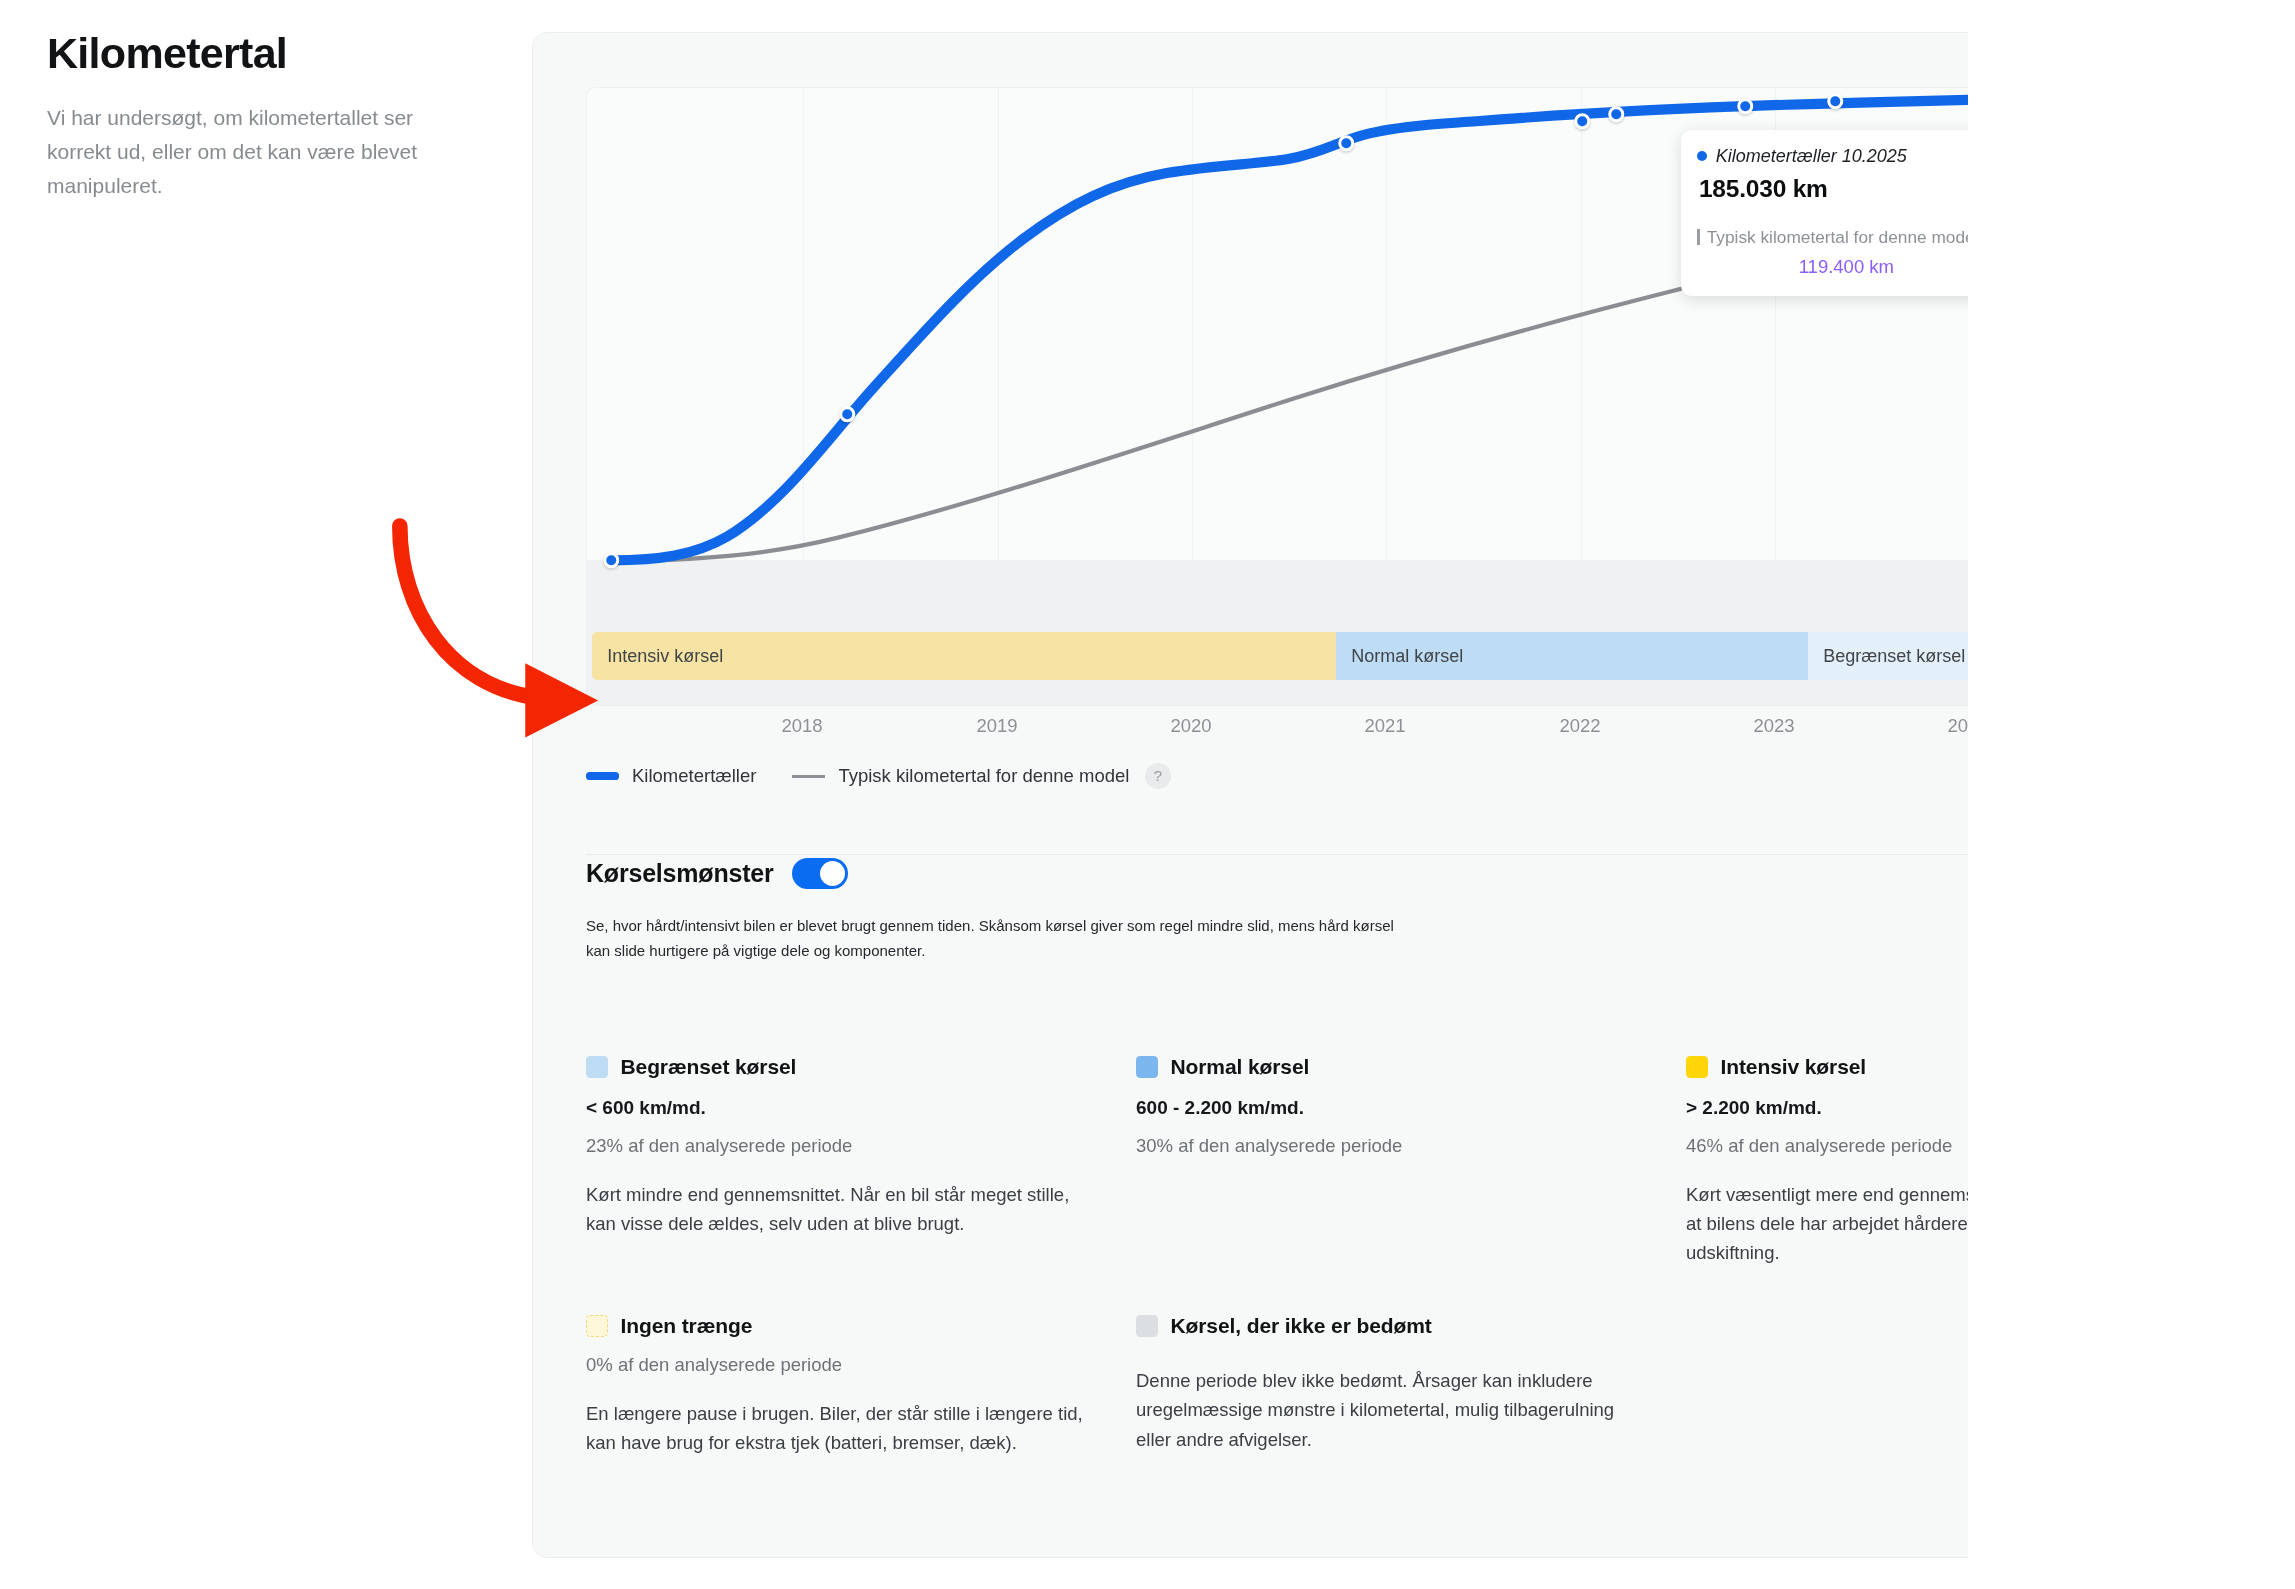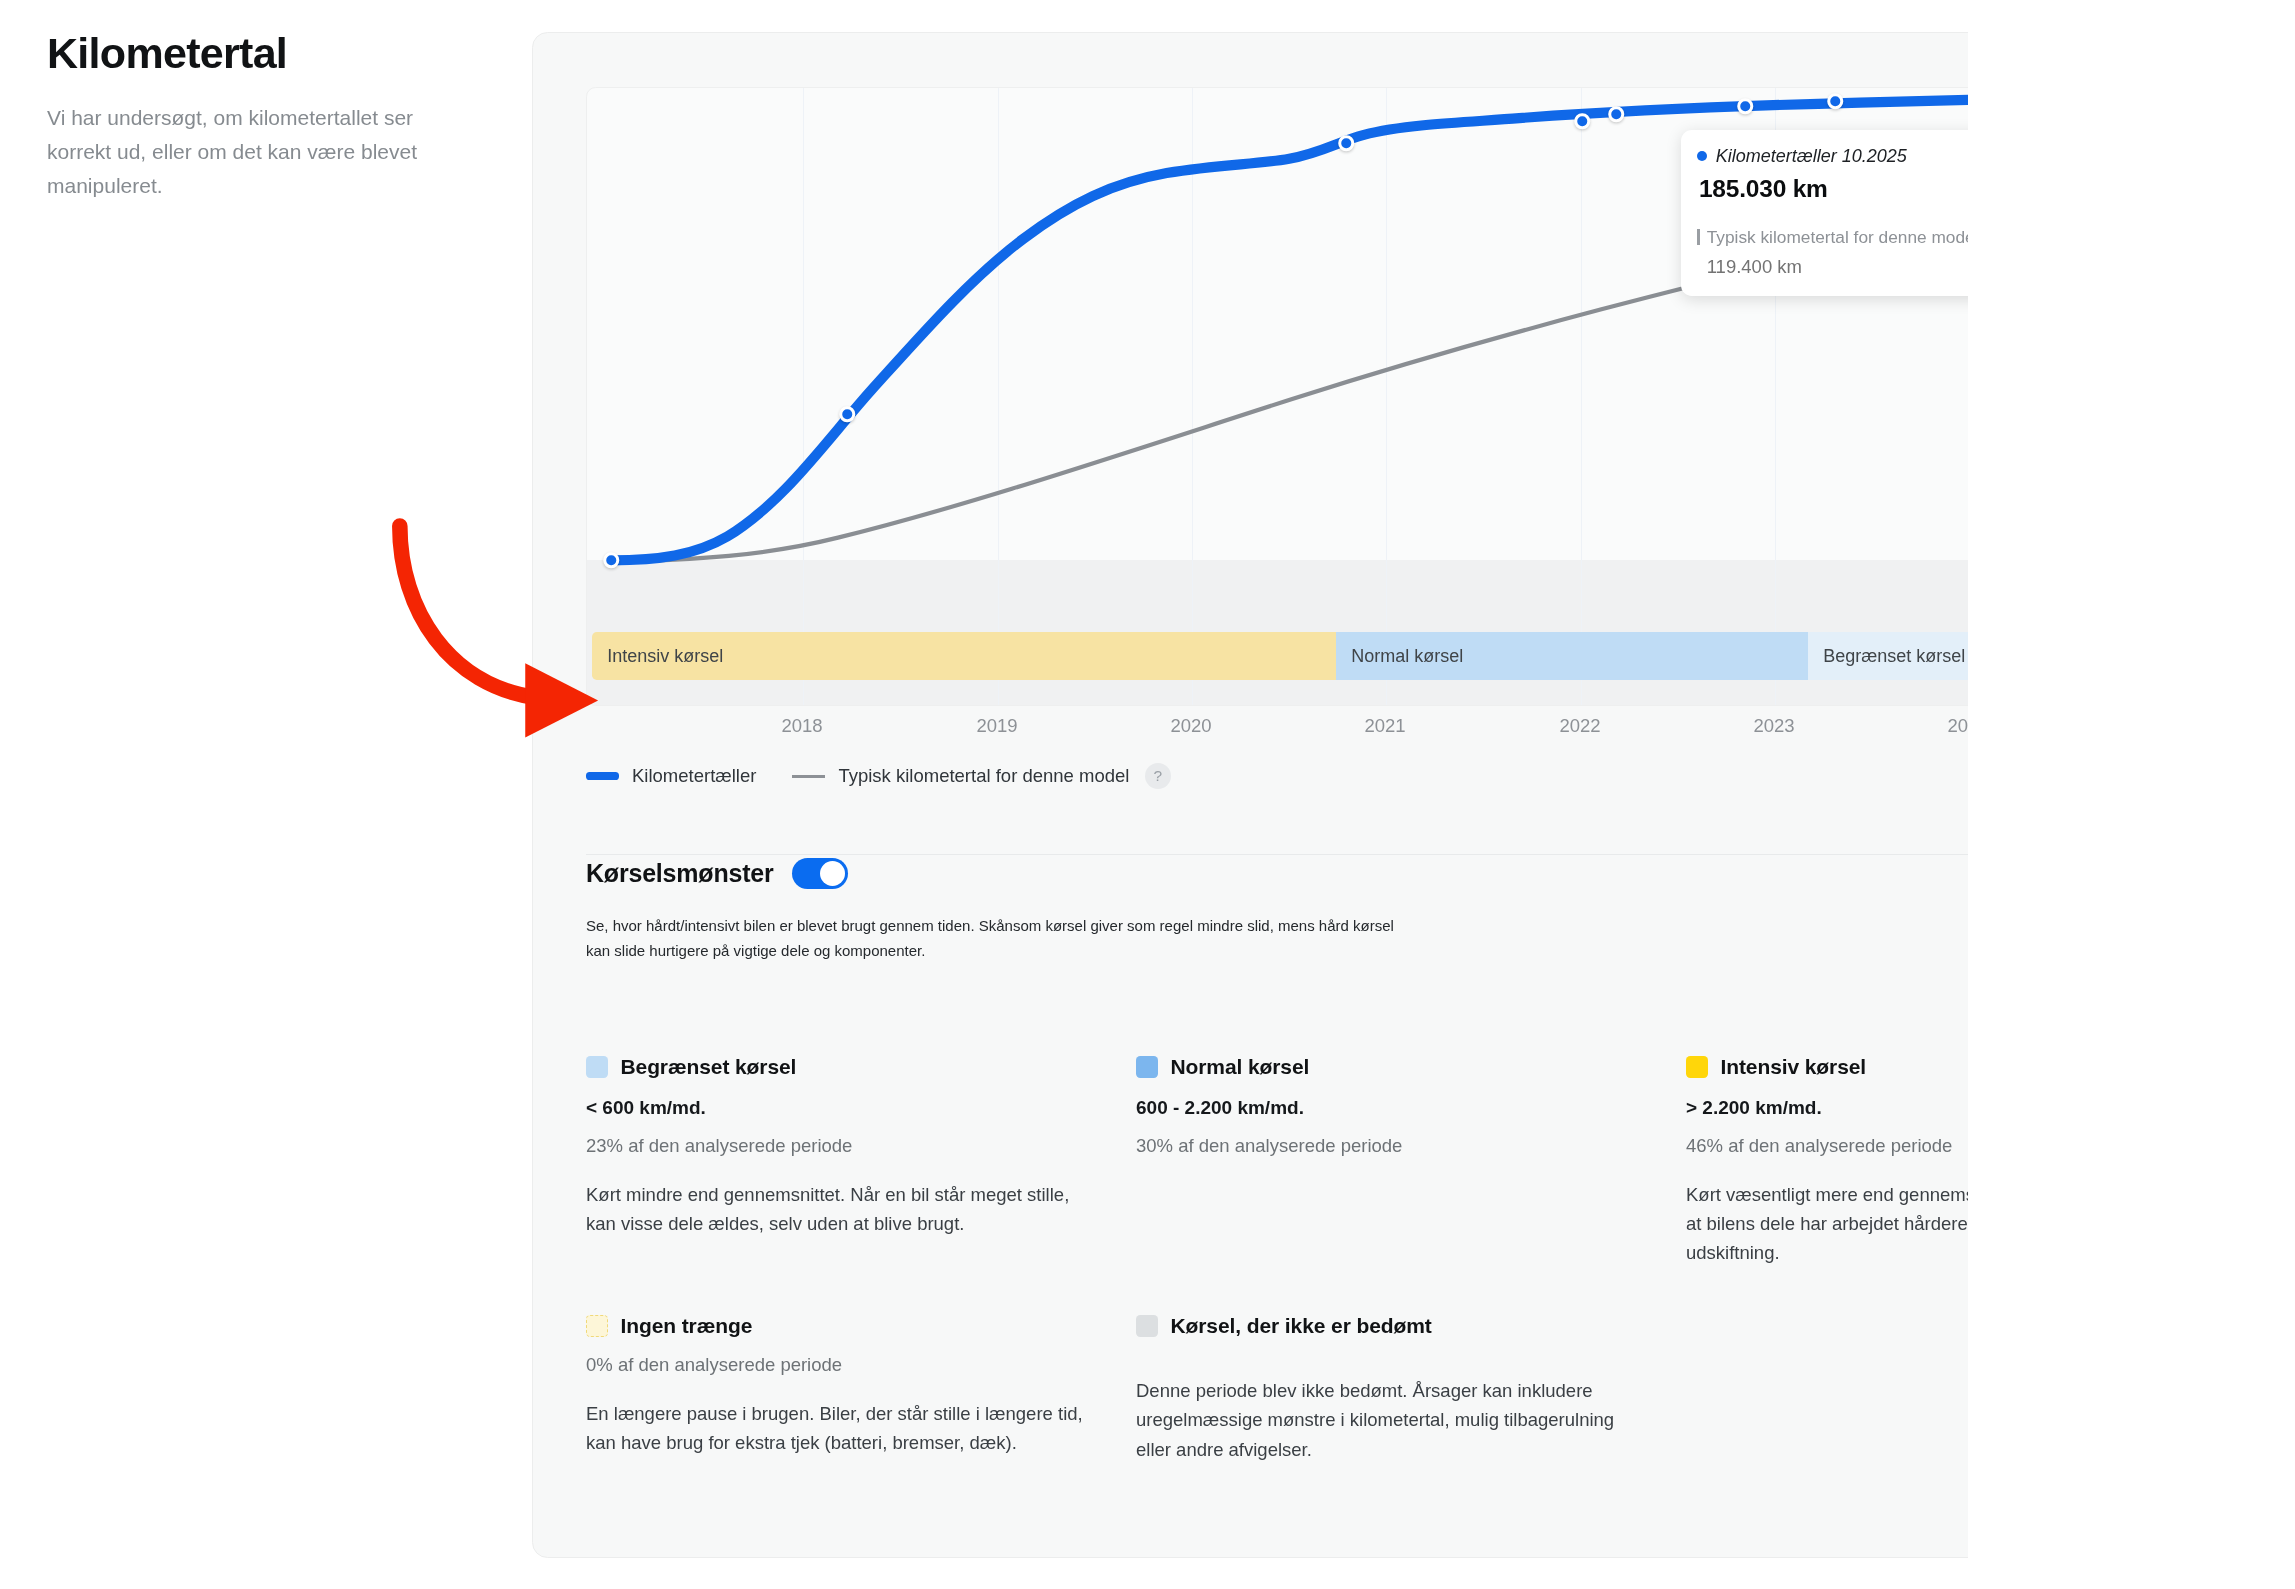--- a/index.html
+++ b/index.html
@@ -64,21 +64,21 @@
     padding: 15.5px 18px 18px 15.5px; width: 323px;
     box-shadow: 0 3.6px 15.5px rgba(0,0,0,.13);
   }
   .tt-row1 { display: flex; align-items: center; gap: 8.4px; font-style: italic; }
   .tt-bullet { width: 10.8px; height: 10.8px; border-radius: 50%; background: #1068e8; flex: none; }
   .tt-label { font-size: 18px; color: #1d2024; }
   .tt-value { font-size: 24.5px; font-weight: 700; color: #0b0d0f; margin: 8.4px 0 0 2.4px; letter-spacing: -0.2px; }
   .tt-row2 { display: flex; align-items: flex-start; gap: 7.2px; margin-top: 24px; }
   .tt-tick { width: 3px; height: 15.5px; background: #9a9ea3; flex: none; margin-top: 2.4px; }
   .tt-label2 { font-size: 17.3px; color: #8d9196; }
-  .tt-value2 { font-size: 18.5px; color: #737373; margin: 8.4px 0 0 10.2px; }
+  .tt-value2 { font-size: 18.5px; color: #8b5cf6; margin: 8.4px 0 0 10.2px; text-align: center; }
 
   
   .bands { position: absolute; left: 4.8px; top: 544px; right: 4.8px; height: 48px; display: flex; }
   .band { height: 48px; display: flex; align-items: center; }
   .band span { font-size: 18px; color: #3f4448; padding-left: 15.5px; white-space: nowrap; }
   .band.b0 { border-radius: 4.8px 0 0 4.8px; }
   .band.b2 { border-radius: 0 4.8px 4.8px 0; }
 
   
   .xaxis { position: absolute; left: 0; top: 628px; width: 1610px; height: 36px; }
@@ -302,21 +302,21 @@
         </div>
         <div class="cat-pct">0% af den analyserede periode</div>
         <div class="cat-desc">En længere pause i brugen. Biler, der står stille i længere tid, kan have brug for ekstra tjek (batteri, bremser, dæk).</div>
       </div>
 
       <div class="cat">
         <div class="cat-head">
           <span class="sw" style="background:#dcdfe1"></span>
           <span class="cat-name">Kørsel, der ikke er bedømt</span>
         </div>
-        <div class="cat-desc" style="margin-top:38px">Denne periode blev ikke bedømt. Årsager kan inkludere uregelmæssige mønstre i kilometertal, mulig tilbagerulning eller andre afvigelser.</div>
+        <div class="cat-desc" style="margin-top:28px">Denne periode blev ikke bedømt. Årsager kan inkludere uregelmæssige mønstre i kilometertal, mulig tilbagerulning eller andre afvigelser.</div>
       </div>
 
       <div class="cat"></div>
     </div>
   </div>
 
   <svg class="arrow" viewBox="0 0 520 380">
     <path d="M 68 20 C 68 160, 150 288, 300 308" fill="none" stroke="#f42503" stroke-width="26" stroke-linecap="round"></path>
     <polygon points="278,250 400,312 278,374" fill="#f42503"></polygon>
   </svg>

